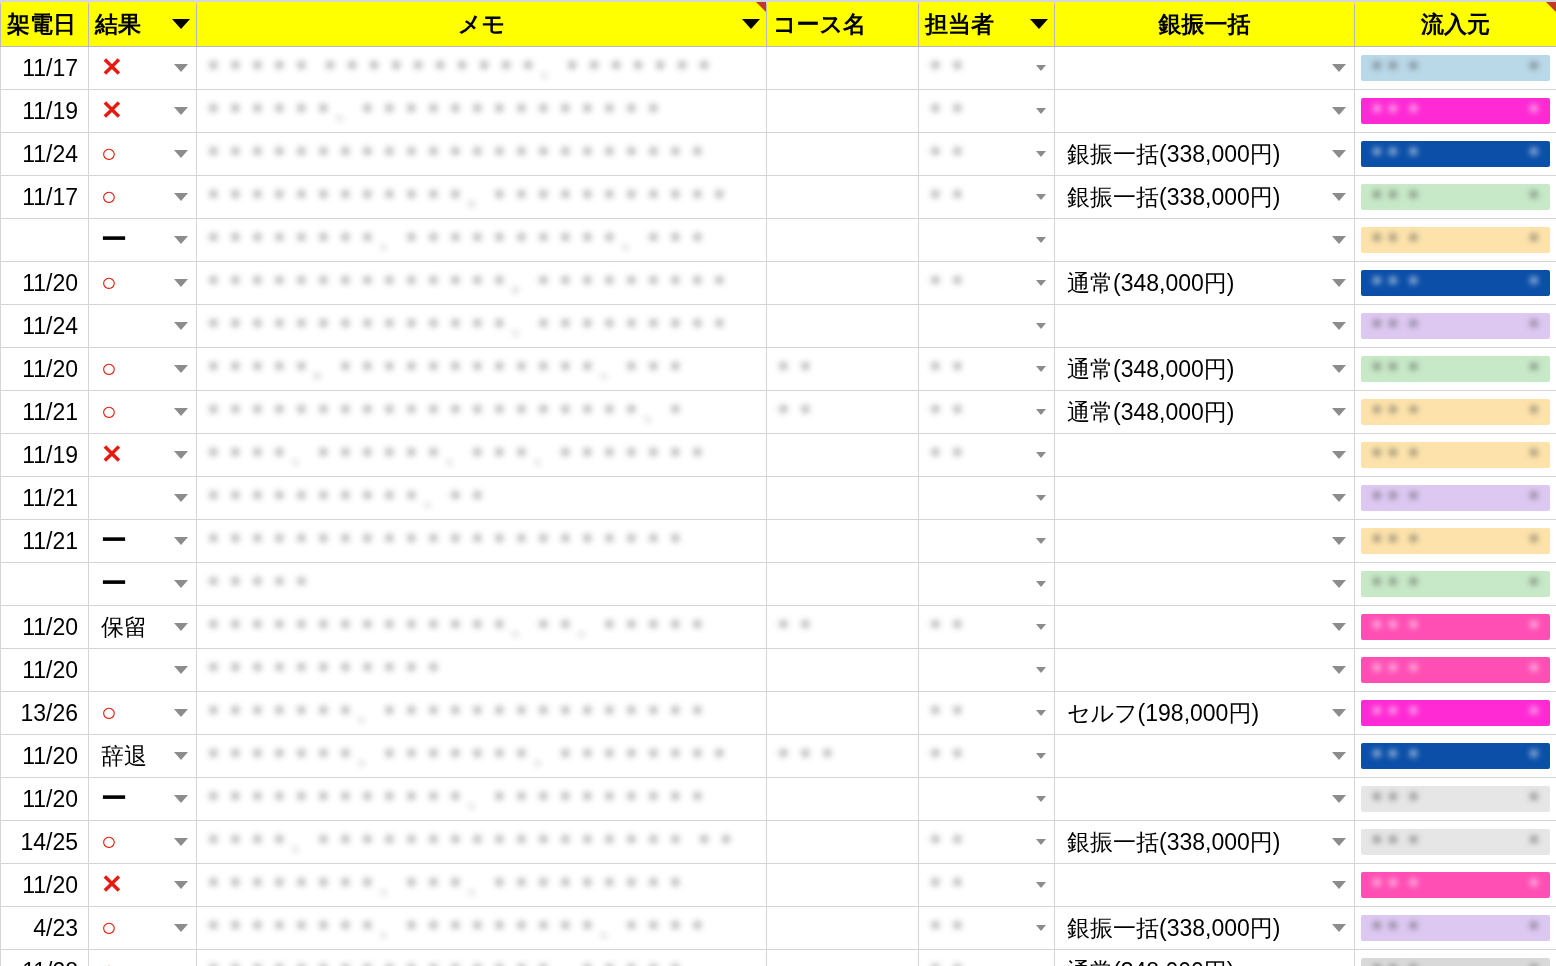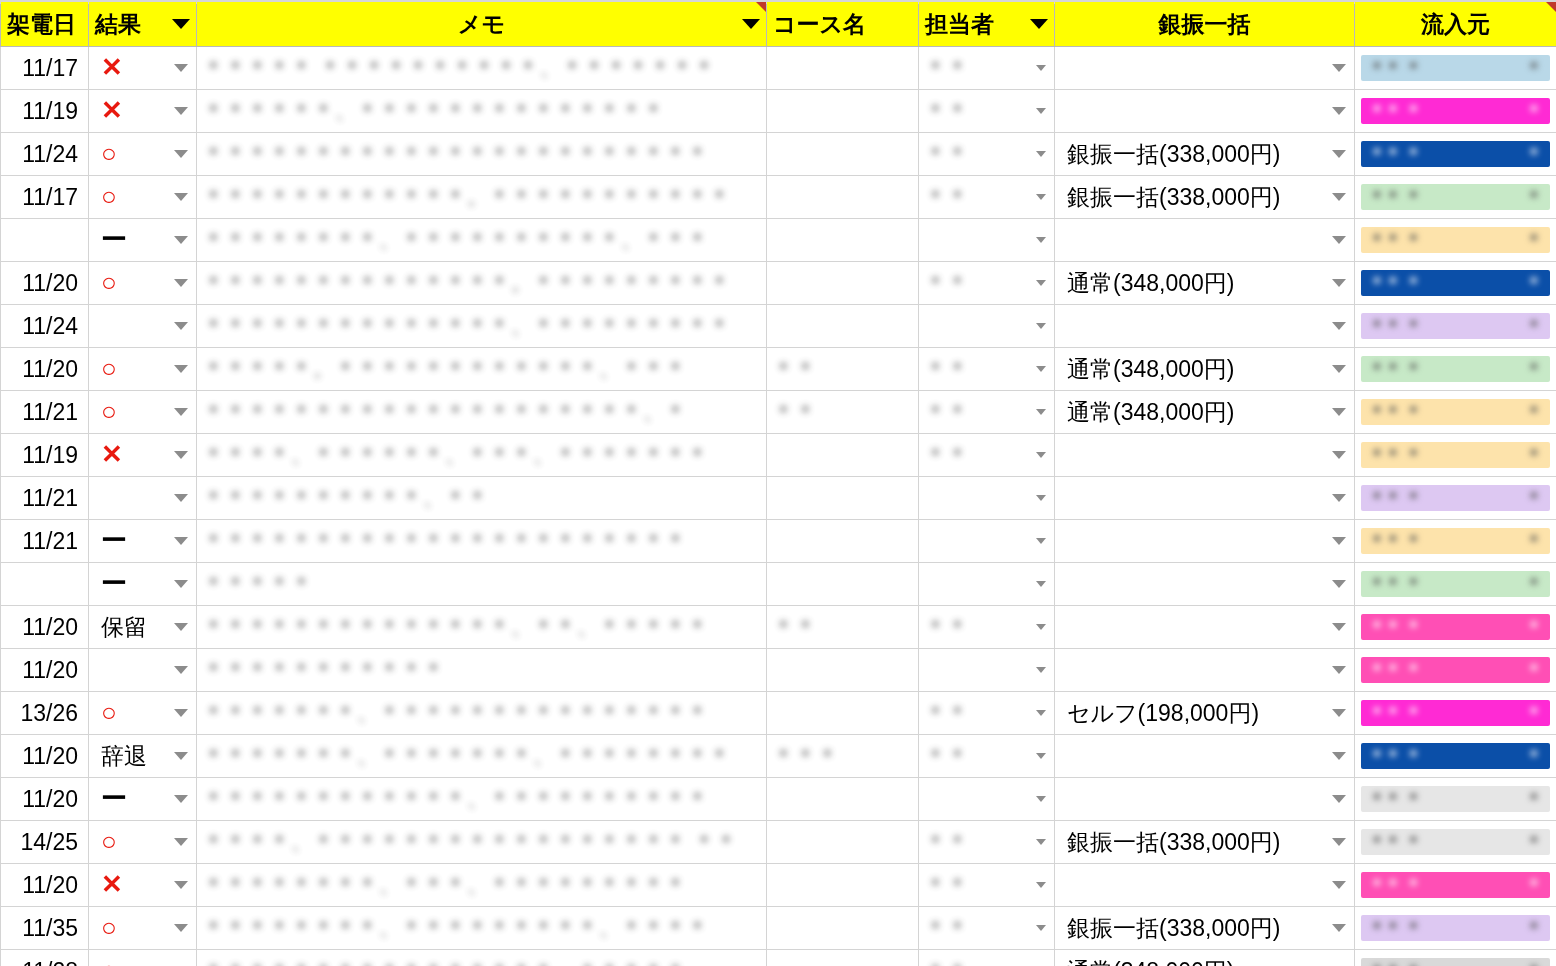--- a/index.html
+++ b/index.html
@@ -558,21 +558,21 @@
               <div class="swatch" style="background: rgb(255, 79, 181);">
                 <div class="inner" style="color: rgb(255, 255, 255);">
                   <span>＊＊ ＊</span>
                   <span>＊</span>
                 </div>
               </div>
             </div>
           </td>
         </tr>
         <tr>
-          <td class="date">11/35</td>
+          <td class="date">4/23</td>
           <td class="result"><span class="mark circle">○</span><span class="mini-arrow"></span></td>
           <td class="memo"><span class="blur">＊＊＊＊＊＊＊＊、＊＊＊＊＊＊＊＊＊、＊＊＊＊</span></td>
           <td class="pref"></td>
           <td class="staff"><span class="blur">＊＊</span><span class="mini-arrow" style="border-top-width: 6px; border-left-width: 5px; border-right-width: 5px;"></span></td>
           <td class="course"><span>銀振一括(338,000円)</span><span class="mini-arrow"></span></td>
           <td class="source">
             <div class="swcell">
               <div class="swatch" style="background: rgb(221, 200, 242);">
                 <div class="inner" style="color: rgb(85, 85, 85);">
                   <span>＊＊ ＊</span>

